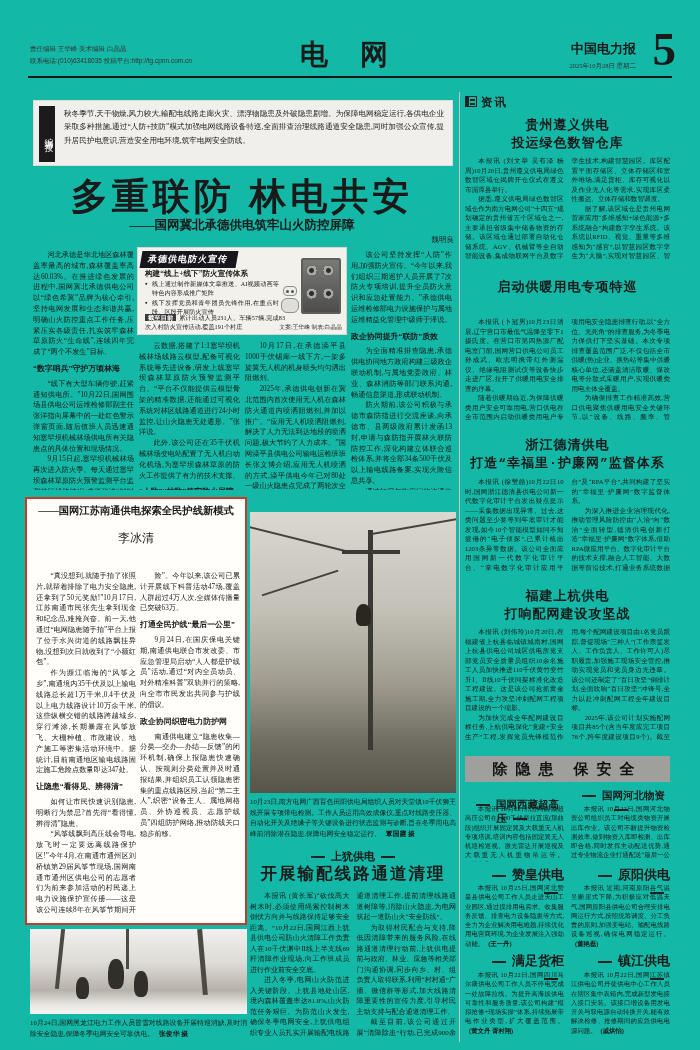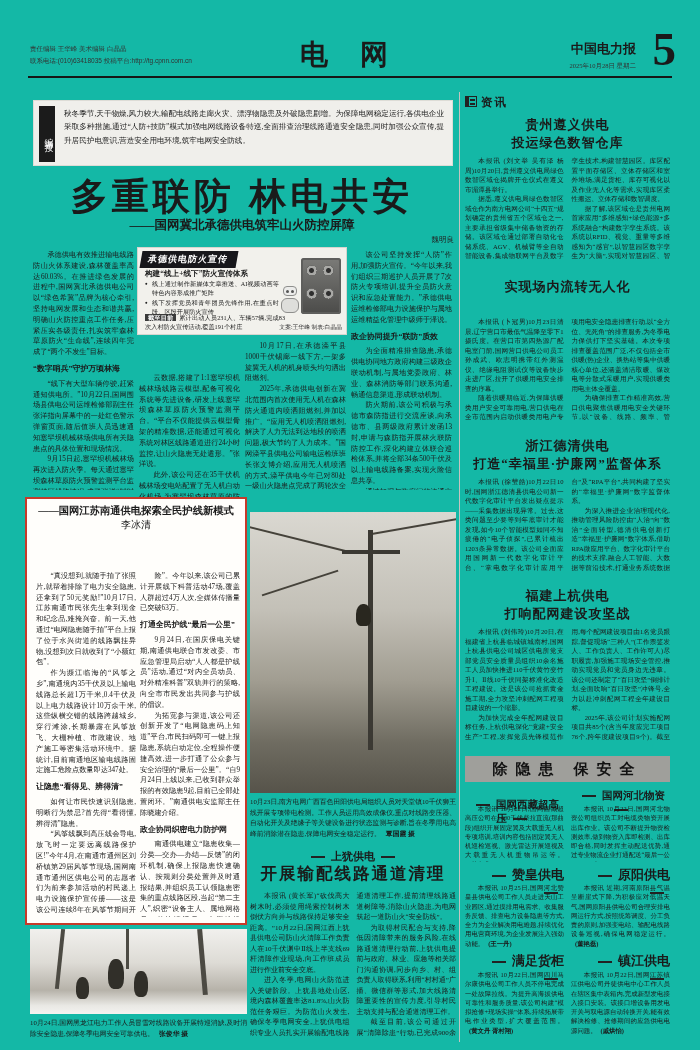--- a/index.html
+++ b/index.html
@@ -27,21 +27,21 @@
   .en-text { position:absolute; left:30px; top:6px; right:8px; font-size:7.6px; line-height:1.75; text-align:justify; }
 
   
   .lead-headline { left:30px; top:172px; width:424px; text-align:center; font-size:37px; font-weight:900;
                    letter-spacing:4px; font-family:"Liberation Sans",sans-serif; }
   .lead-subhead  { left:30px; top:217px; width:424px; text-align:center; font-size:12.5px; font-weight:bold; }
   .lead-byline   { left:30px; top:235px; width:424px; text-align:right; font-size:7.5px; color:#222; }
 
   .lead-col { width:101px; font-size:7.2px; line-height:1.5; overflow:hidden; text-align:justify; }
   .lc1 { left:33px;  top:250px; height:240px; }
-  .lc2 { left:139px; top:341px; height:149px;margin-top:32px; }
+  .lc2 { left:139px; top:341px; height:149px; }
   .lc3 { left:245px; top:341px; height:149px; }
   .lc4 { left:351px; top:250px; height:240px; }
   .para { margin:0; text-indent:2em; text-align:justify; }
   .sec-head { font-weight:bold; margin:5px 0 4px; font-size:1.1em;
               font-family:"Liberation Sans",sans-serif; }
 
   
   .infographic { left:137px; top:247px; width:210px; height:88px; background:#f2f1ec; border:1px solid #d6d5cf; }
   .ig-title { position:absolute; left:3px; top:3px; background:#17171b; color:#fff; font-size:9px; font-weight:bold;
               padding:2px 9px 2px 7px; transform:skewX(-10deg); letter-spacing:1px;
@@ -63,21 +63,21 @@
   .robot-head { width:14px; height:10px; background:#ececea; border:1px solid #8f8f8d; border-radius:4px; margin:0 auto; position:relative; }
   .robot-head::before { content:""; position:absolute; left:2px; top:3px; width:3px; height:3px; border-radius:50%; background:#555; }
   .robot-head::after  { content:""; position:absolute; right:2px; top:3px; width:3px; height:3px; border-radius:50%; background:#555; }
   .robot-body { width:18px; height:15px; background:#dededb; border:1px solid #8f8f8d; border-radius:6px; margin:2px auto 0; }
   .ig-credit { position:absolute; right:4px; bottom:2px; font-size:5.8px; color:#333; }
 
   
   .guard-box { left:25px; top:497px; width:222px; height:428px; border:2px solid #c63a2a; background:#fffefb; }
   .gb-title { margin-top:9px; text-align:center; font-size:20px; font-weight:900; letter-spacing:4px; }
   .gb-subhead { text-align:center; font-size:10.3px; font-weight:bold; margin-top:5px; }
-  .gb-byline { text-align:center; font-size:10px; margin-top:0; }
+  .gb-byline { text-align:center; font-size:12px; margin-top:12px; }
   .gb-col { position:absolute; top:72px; width:100px; height:346px; font-size:7.2px; line-height:1.5; overflow:hidden; }
   .gbc-a { left:9px; } .gbc-b { left:113px; }
 
   
   .photo-mid { left:250px; top:512px; width:206px; height:281px; overflow:hidden;
     background:linear-gradient(180deg,#dad8d1 0%,#c3c0b7 35%,#a19d91 60%,#6f6c61 82%,#56534a 100%); }
   .branch { position:absolute; background:#45423a; }
   .b1 { left:-8px; top:26px; width:110px; height:2px; transform:rotate(14deg); }
   .b2 { left:118px; top:12px; width:110px; height:2px; transform:rotate(-10deg); }
   .b3 { left:10px; top:70px; width:80px; height:1.5px; transform:rotate(-18deg); }
@@ -112,21 +112,21 @@
 
   
   .news-header { left:465px; top:95px; font-size:11.5px; font-weight:900; letter-spacing:2px;
                  font-family:"Liberation Sans",sans-serif; }
   .news-icon { display:inline-block; width:12px; height:11px; border:1.5px solid #222; border-left-width:4px;
                position:relative; top:1px; margin-right:4px; }
   .news-icon::before { content:""; position:absolute; left:1px; right:1px; top:2px; height:1.5px; background:#222; }
   .news-icon::after  { content:""; position:absolute; left:1px; right:1px; top:6px; height:1.5px; background:#222; }
   .news-title { left:465px; width:205px; text-align:center; font-weight:900; font-size:13px; line-height:1.35;
                 letter-spacing:1px; }
-  .nt-a1 { top:116px; } .nt-a2 { top:278px; } .nt-a3 { top:437px; } .nt-a4 { top:587px; }
+  .nt-a1 { top:116px; } .nt-a2 { top:278px; } .nt-a3 { top:437px;font-family:Liberation Mono, monospace; } .nt-a4 { top:587px; }
   .news-body { left:465px; width:205px; column-count:2; column-gap:8px; font-size:6.6px; line-height:1.45;
                overflow:hidden; text-align:justify; }
   .nb-a1 { top:156px; height:114px; } .nb-a2 { top:317px; height:110px; }
   .nb-a3 { top:477px; height:102px; } .nb-a4 { top:627px; height:122px; }
 
   .banner { left:465px; top:756px; width:205px; height:26px; background:#9f9f9b; color:#121212;
             text-align:center; font-size:15px; font-weight:900; letter-spacing:8px; line-height:26px;
             font-family:"Liberation Sans",sans-serif; }
 
   .mini-kicker { width:99px; text-align:center; font-weight:900; font-family:"Liberation Sans",sans-serif; }
@@ -161,21 +161,21 @@
   <div class="abs editor-note">
     <div class="en-label">编者按</div>
     <div class="en-text">秋冬季节,天干物燥,风力较大,输配电线路走廊火灾、漂浮物隐患及外破隐患剧增。为保障电网稳定运行,各供电企业采取多种措施,通过“人防+技防”模式加强电网线路设备特巡,全面排查治理线路通道安全隐患,同时加强公众宣传,提升居民护电意识,营造安全用电环境,筑牢电网安全防线。</div>
   </div>
 
   <div class="abs lead-headline">多重联防 林电共安</div>
   <div class="abs lead-subhead">——国网冀北承德供电筑牢山火防控屏障</div>
   <div class="abs lead-byline">魏明良</div>
 
   <div class="abs lead-col lc1">
-      <p class="para">承德供电有效推进输电线路防山火体系建设,森林覆盖率高达60.03%。在推进绿色发展的进程中,国网冀北承德供电公司以“绿色希冀”品牌为核心牵引,坚持电网发展和生态和谐共赢,明确山火防控重点工作任务,压紧压实各级责任,扎实筑牢森林草原防火“生命线”,连续四年完成了“两个不发生”目标。</p>
+      <p class="para">河北承德是华北地区森林覆盖率最高的城市,森林覆盖率高达60.03%。在推进绿色发展的进程中,国网冀北承德供电公司以“绿色希冀”品牌为核心牵引,坚持电网发展和生态和谐共赢,明确山火防控重点工作任务,压紧压实各级责任,扎实筑牢森林草原防火“生命线”,连续四年完成了“两个不发生”目标。</p>
       <div class="sec-head">“数字哨兵”守护万顷林海</div>
       <p class="para">“线下有大型车辆停驶,赶紧通知供电所。”10月22日,国网围场县供电公司运维检修部副主任张洋指向屏幕中的一处红色警示弹窗页面,随后值班人员迅速通知塞罕坝机械林场供电所有关隐患点的具体位置和现场情况。</p>
       <p class="para">9月15日起,塞罕坝机械林场再次进入防火季。每天通过塞罕坝森林草原防火预警监测平台监测林区线路情况,成了张洋“时时放心不下”的大事。</p>
     </div>
   <div class="abs lead-col lc2">
       <p class="para">云数据,搭建了1:1塞罕坝机械林场线路云模型,配备可视化系统等先进设备,研发上线塞罕坝森林草原防火预警监测平台。“平台不仅能提供云模型骨架的精准数据,还能通过可视化系统对林区线路通道进行24小时监控,让山火隐患无处遁形。”张洋说。</p>
       <p class="para">此外,该公司还在35千伏机械林场变电站配置了无人机自动化机场,为塞罕坝森林草原的防火工作提供了有力的技术支撑。</p>
       <div class="sec-head">“人防”“技防”筑牢防火屏障</div>
     </div>
   <div class="abs lead-col lc3">
@@ -222,21 +222,20 @@
         <p class="para">“真没想到,就随手拍了张照片,就帮着排除了电力安全隐患,还拿到了50元奖励!”10月17日,江苏南通市民张先生拿到现金和纪念品,难掩兴奋。前一天,他通过“电网隐患随手拍”平台上报了位于水兴街道的线路飘挂异物,没想到次日就收到了“小额红包”。</p>
         <p class="para">作为濒江临海的“风筝之乡”,南通境内35千伏及以上输电线路总长超1万千米,0.4千伏及以上电力线路设计10万余千米,这些纵横交错的线路跨越城乡,穿行滩涂,长期暴露在风筝放飞、大棚种植、市政建设、地产施工等密集活动环境中。据统计,目前南通地区输电线路固定施工危险点数量即达347处。</p>
         <div class="sec-head">让隐患“看得见、辨得清”</div>
         <p class="para">如何让市民快速识别隐患,明晰行为禁忌?首先得“看得懂,辨得清”隐患。</p>
         <p class="para">“风筝线飘到高压线会导电,放飞时一定要远离线路保护区!”今年4月,在南通市通州区刘桥镇第29届风筝节现场,国网南通市通州区供电公司的志愿者们为前来参加活动的村民递上电力设施保护宣传册——这是该公司连续8年在风筝节期间开展电力护线宣传。</p>
       </div>
     <div class="gb-col gbc-b">
         <p class="para">险”。今年以来,该公司已累计开展线下科普活动47场,覆盖人群超过4万人次,全媒体传播量已突破63万。</p>
         <div class="sec-head">打通全民护线“最后一公里”</div>
         <p class="para">9月24日,在国庆保电关键期,南通供电联合市发改委、市应急管理局启动“人人都是护线员”活动,通过“对内全员动员、对外精准科普”双轨并行的策略,向全市市民发出共同参与护线的倡议。</p>
-        <p class="para">为拓宽参与渠道,该公司还创新开发了“电网隐患码上知道”平台,市民扫码即可一键上报隐患,系统自动定位,全程操作便捷高效,进一步打通了公众参与安全治理的“最后一公里”。“自9月24日上线以来,已收到群众举报的有效隐患9起,目前已全部处置闭环。”南通供电安监部主任陈晓建介绍。</p>
         <div class="sec-head">政企协同织密电力防护网</div>
         <p class="para">南通供电建立“隐患收集—分类—交办—办结—反馈”的闭环机制,确保上报隐患快速确认、按规则分类处置并及时通报结果,并组织员工认领隐患密集的重点线路区段,当起“第二主人”,织密“设备主人、属地网格员、外协巡视员、志愿护线员”四组防护网络,推动防线关口稳步前移。</p>
       </div>
   </div>
 
   <div class="abs photo-mid">
     <div class="branch b1"></div>
     <div class="branch b2"></div>
     <div class="branch b3"></div>
     <div class="pole"></div>
@@ -272,21 +271,21 @@
     <div>贵州遵义供电</div>
     <div>投运绿色数智仓库</div>
   </div>
   <div class="abs news-body nb-a1">
       <p class="para">本报讯 (刘文举 吴有泽 杨周)10月20日,贵州遵义供电局绿色数智区域仓揭牌开仓仪式在遵义市湄潭县举行。</p>
       <p class="para">据悉,遵义供电局绿色数智区域仓作为南方电网公司“十四五”规划确定的贵州省五个区域仓之一,主要承担省级集中储备物资的存储。该区域仓通过部署自动化仓储系统、AGV、机械臂等全自动智能设备,集成物联网平台及数字孪生技术,构建智慧园区。库区配置平面存储区、立体存储区和室外堆场,满足货柜、库存可视化以及作业无人化等需求,实现库区柔性搬运、立体存储和数智调度。</p>
       <p class="para">据了解,该区域仓是贵州电网首家应用“多维感知+绿色能源+多系统融合”构建数字孪生系统。该系统以RFID、视觉、重量等多维感知为“感官”,以智慧园区数字孪生为“大脑”,实现对智慧园区、智能仓储设备的一体化调度、无人化作业与全景化监管,实现场内流转无人化、仓储作业自动化和智能化,以及物资入库、存储到出库的全流程数据闭环与系统联动。同时,该区域仓积极开展零碳仓库建设探索,光伏建设总装机容量达666千瓦。</p>
     </div>
 
   <div class="abs news-title nt-a2">
-    <div>实现场内流转无人化</div>
+    <div>启动供暖用电专项特巡</div>
   </div>
   <div class="abs news-body nb-a2">
       <p class="para">本报讯 (卜冠男)10月23日清晨,辽宁营口市最低气温降至零下1摄氏度。在营口市第四热源厂配电室门前,国网营口供电公司员工孙成武、欧志明携带红外测温仪、绝缘电阻测试仪等设备快步走进厂区,拉开了供暖用电安全排查的序幕。</p>
       <p class="para">随着供暖期临近,为保障供暖类用户安全可靠用电,营口供电在全市范围内启动供暖类用电户专项用电安全隐患排查行动,以“全方位、无死角”的排查服务,为冬季电力保供打下坚实基础。本次专项排查覆盖范围广泛,不仅包括全市供暖(热)企业、换热站等集中供暖核心单位,还涵盖清洁取暖、煤改电等分散式采暖用户,实现供暖类用电主体全覆盖。</p>
       <p class="para">为确保排查工作精准高效,营口供电聚焦供暖用电安全关键环节,以“设备、线路、频率、管理”四个维度构建全方位检查体系。该公司将持续跟踪隐患整改情况,加强供暖期内供电设备巡检,优化电力调度方案,以“保安全、保供应、保温暖”为目标,全力守护全市群众度过一个温暖的冬季。</p>
     </div>
 
   <div class="abs news-title nt-a3">
     <div>浙江德清供电</div>
     <div>打造“幸福里·护廉网”监督体系</div>

